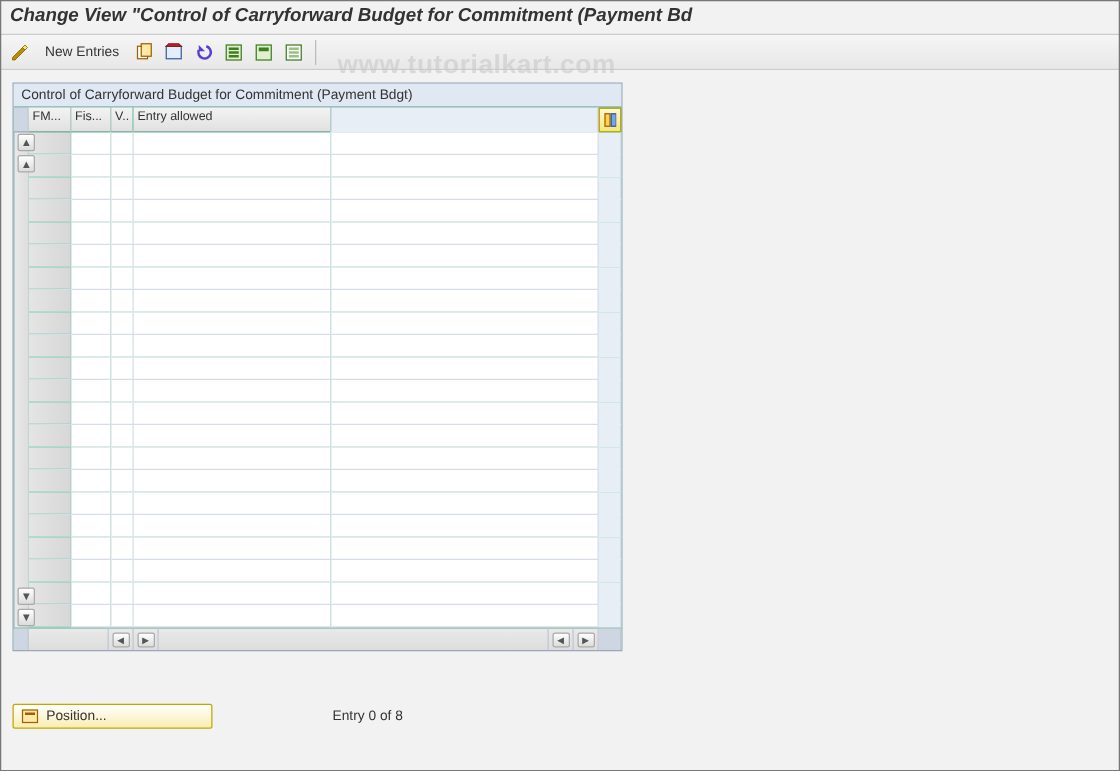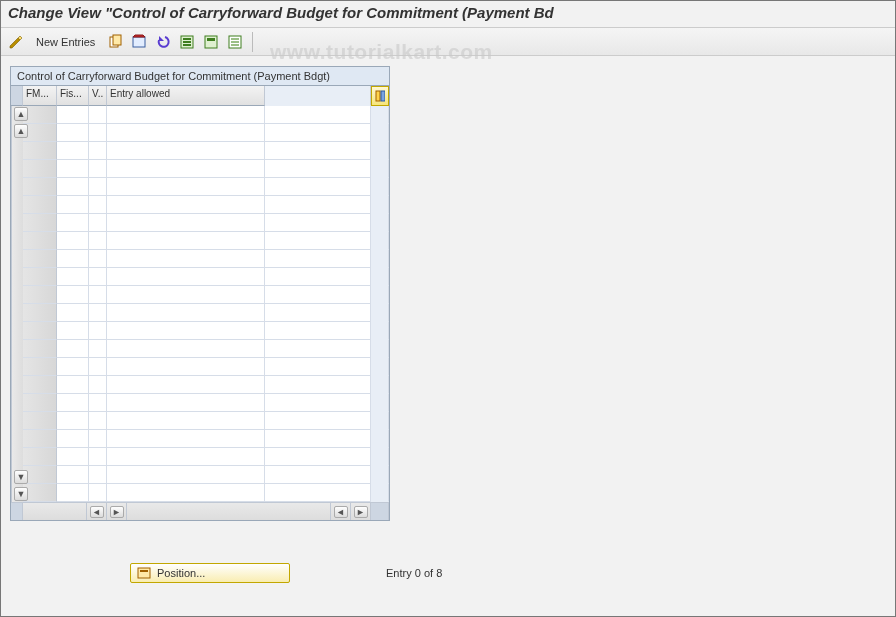--- a/index.html
+++ b/index.html
@@ -46,21 +46,21 @@
     padding: 2px 6px;
     color: #333;
     font-size: 11px;
   }
   .body-area {
     padding: 10px;
     position: relative;
     height: 540px;
   }
   .panel {
-    width: 380px;
+    width: 488px;
     border: 1px solid #9aa8b8;
     background: #e8eef6;
   }
   .panel-title {
     padding: 3px 6px;
     font-size: 11px;
     color: #333;
     border-bottom: 1px solid #9aa8b8;
     background: #dfe8f3;
   }
@@ -137,21 +137,20 @@
     display:flex;align-items:center;justify-content:center;
   }
   .footer-row {
     position: absolute;
     left: 10px; right: 10px; bottom: 10px;
     height: 26px;
     display: flex;
     align-items: center;
   }
   .position-btn {
-    margin-left: 120px;
     width: 160px; height: 20px;
     background: linear-gradient(#ffffff,#f9edb1);
     border: 1px solid #c2a700;
     display:flex; align-items:center; gap:6px;
     padding: 0 6px;
     color: #333;
     border-radius: 2px;
   }
   .position-btn .ic {
     width:14px;height:14px;

